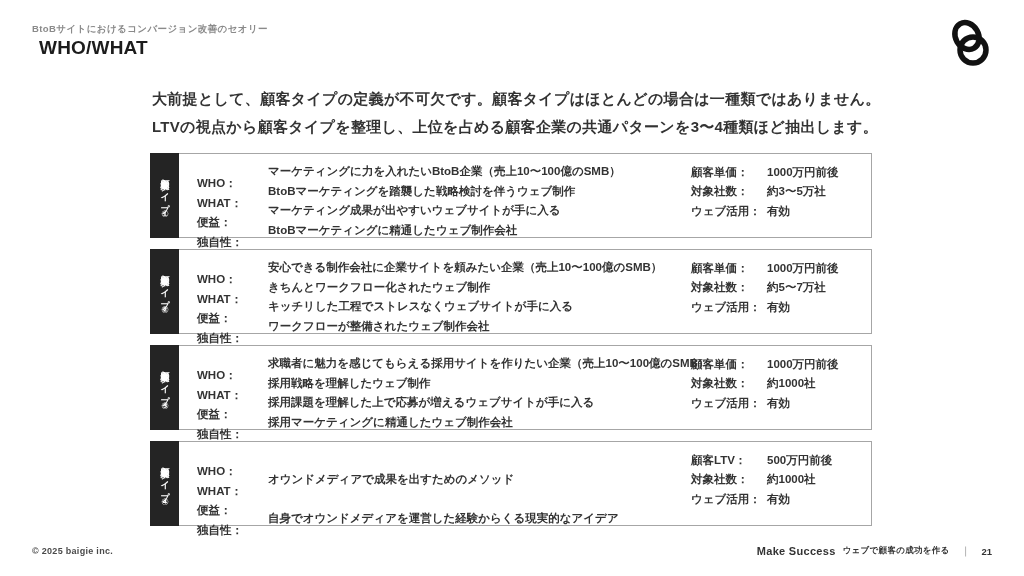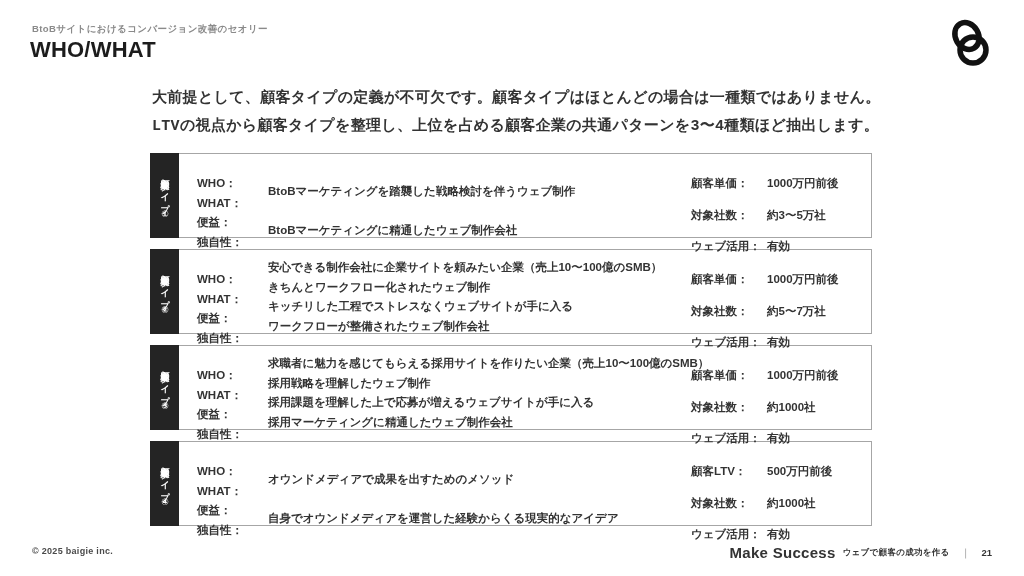--- a/index.html
+++ b/index.html
@@ -9,28 +9,28 @@
     background:#ffffff;
     font-family:"Liberation Sans","DejaVu Sans",sans-serif;
     color:#333333;
     overflow:hidden;
   }
   .eyebrow {
     position:absolute; left:32px; top:23px;
     font-size:9.5px; font-weight:600; color:#8a8a8a; letter-spacing:0.4px;
   }
   .page-title {
-    position:absolute; left:30px; top:37px;
-    font-size:22px; font-weight:700; color:#1c1c1c; letter-spacing:0.2px;
+    position:absolute; left:39px; top:37px;
+    font-size:19px; font-weight:700; color:#1c1c1c; letter-spacing:0.2px;
   }
   .logo { position:absolute; left:950px; top:16px; width:44px; height:52px; }
   .intro {
     position:absolute; left:152px; top:85px;
     font-size:15px; font-weight:700; color:#333; line-height:27.5px;
-    letter-spacing:0.3px; white-space:nowrap;font-family:Liberation Mono, monospace;
+    letter-spacing:0.3px; white-space:nowrap;
   }
   .cards {
     position:absolute; left:150px; top:153px; width:722px;
     display:flex; flex-direction:column; gap:11px;
   }
   .card {
     height:85px; border:1px solid #a6a6a6; background:#fff;
     display:flex; align-items:stretch;
   }
   .card-tab {
@@ -40,31 +40,31 @@
     font-size:9px; font-weight:600; letter-spacing:1px;
     display:flex; align-items:center; justify-content:center;
   }
   .card-body { position:relative; flex:1; padding:8px 0 0 18px; }
   .crow { height:19.5px; display:flex; align-items:center; }
   .crow .lbl, .crow .val, .srow .slbl, .srow .sval {
     font-size:11.5px; font-weight:700; color:#333; line-height:19px; white-space:nowrap;
   }
   .crow .lbl { flex:none; width:71px;margin-top:24px; }
   .stats { position:absolute; left:512px; top:8px; }
-  .srow { height:19.5px; display:flex; align-items:center;margin-top:12px; }
+  .srow { height:19.5px; display:flex; align-items:flex-end; }
   .srow .slbl { flex:none; width:76px; }
   .footer-left {
     position:absolute; left:32px; top:546px;
     font-size:9px; font-weight:700; color:#4a4a4a; letter-spacing:0.3px;
   }
   .footer-right {
     position:absolute; right:32px; top:544px;
     display:flex; align-items:center;
   }
-  .fr-en { font-size:15px; font-weight:700; color:#333; margin-right:7px; letter-spacing:0.3px;padding-left:30px; }
+  .fr-en { font-size:11px; font-weight:700; color:#333; margin-right:7px; letter-spacing:0.3px;padding-left:30px; }
   .fr-ja { font-size:8.5px; font-weight:700; color:#333; letter-spacing:0.3px; }
   .fr-sep { margin:0 11px; font-size:10px; font-weight:400; color:#8a8a8a; }
   .fr-page { font-size:9.5px; font-weight:700; color:#333; }
 </style>
 </head>
 <body>
 
 <div class="eyebrow">BtoBサイトにおけるコンバージョン改善のセオリー</div>
 <h1 class="page-title">WHO/WHAT</h1>
 
@@ -80,27 +80,29 @@
   <div>LTVの視点から顧客タイプを整理し、上位を占める顧客企業の共通パターンを3〜4種類ほど抽出します。</div>
 </div>
 
 <div class="cards">
 
   <div class="card">
     <div class="card-tab">顧客企業タイプ①</div>
     <div class="card-body">
       <div class="crow">
         <span class="lbl">WHO：</span>
+        <span class="val">マーケティングに力を入れたいBtoB企業（売上10〜100億のSMB）</span>
       </div>
       <div class="crow">
         <span class="lbl">WHAT：</span>
         <span class="val">BtoBマーケティングを踏襲した戦略検討を伴うウェブ制作</span>
       </div>
       <div class="crow">
         <span class="lbl">便益：</span>
+        <span class="val">マーケティング成果が出やすいウェブサイトが手に入る</span>
       </div>
       <div class="crow">
         <span class="lbl">独自性：</span>
         <span class="val">BtoBマーケティングに精通したウェブ制作会社</span>
       </div>
       <div class="stats">
         <div class="srow">
           <span class="slbl">顧客単価：</span>
           <span class="sval">1000万円前後</span>
         </div>

